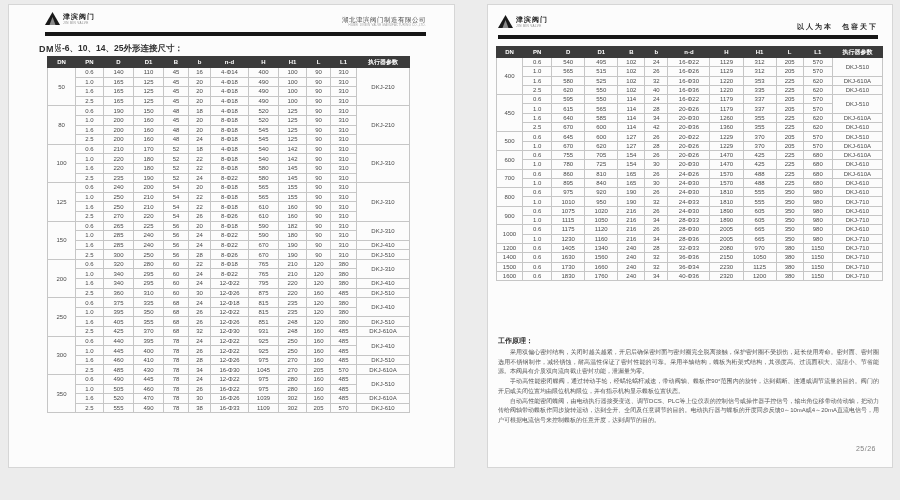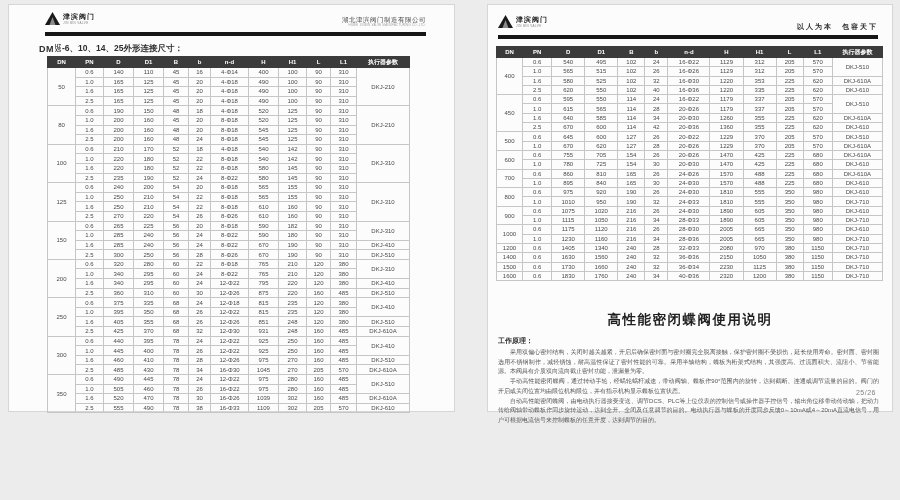--- a/index.html
+++ b/index.html
@@ -1,19 +1,19 @@
 <!DOCTYPE html>
 <html><head>
 <meta charset="utf-8">
 <style>
   * { margin:0; padding:0; box-sizing:border-box; }
   html,body { width:900px; height:500px; overflow:hidden; }
   body { background:#ececec; position:relative; font-family:"Liberation Sans", sans-serif; }
 
-  .page { position:absolute; top:4px; height:408px; background:#fcfcfc; border:1px solid #d6d6d6; }
+  .page { position:absolute; top:4px; height:464px; background:#fcfcfc; border:1px solid #d6d6d6; }
   #pageL { left:8px;  width:447px; }
   #pageR { left:487px; width:406px; }
 
   .hdr { position:absolute; height:22px; }
   #pageL .hdr { top:7px; left:36px; right:28px; }
   #pageR .hdr { top:10px; left:10px; right:14px; }
 
   .logo { display:flex; align-items:flex-end; gap:3px; }
   .logo svg { display:block; }
   .logo-txt .brand { font-size:7px; font-weight:bold; color:#1a1a1a; letter-spacing:1px; line-height:8px; }
@@ -953,21 +953,20 @@
             <td>2320</td>
             <td>1200</td>
             <td>380</td>
             <td>1150</td>
             <td rowspan="1">DKJ-710</td>
           </tr>
         </tbody>
       </table>
     </div>
 
-  <div class="sec-title">高性能密闭蝶阀使用说明</div>
   <div class="sec-sub">工作原理：</div>
   <div class="sec-paras">
     <p>采用双偏心密封结构，关闭时越关越紧，开启后确保密封面与密封圈完全脱离接触，保护密封圈不受损伤，延长使用寿命。密封面、密封圈选用不锈钢制作，减轻锈蚀，耐高温性保证了密封性能的可靠。采用半轴结构，蝶板为桁架式结构，其强度高、过流面积大、流阻小、节省能源。本阀具有介质双向流向截止密封功能，泄漏量为零。</p>
     <p>手动高性能密闭蝶阀，通过转动手轮，经蜗轮蜗杆减速，带动阀轴、蝶板作90°范围内的旋转，达到截断、连通或调节流量的目的。阀门的开启或关闭位置均由限位机构限位，并有指示机构显示蝶板位置状态。</p>
     <p>自动高性能密闭蝶阀，由电动执行器接受变送、调节DCS、PLC等上位仪表的控制信号或操作器手控信号，输出角位移带动传动轴，把动力传给阀轴带动蝶板作同步旋转运动，达到全开、全闭及任意调节的目的。电动执行器与蝶板的开度同步反馈0～10mA或4～20mA直流电信号，用户可根据电流信号来控制蝶板的任意开度，达到调节的目的。</p>
   </div>
 
   <div class="page-num">25/26</div>
 </div>
 

